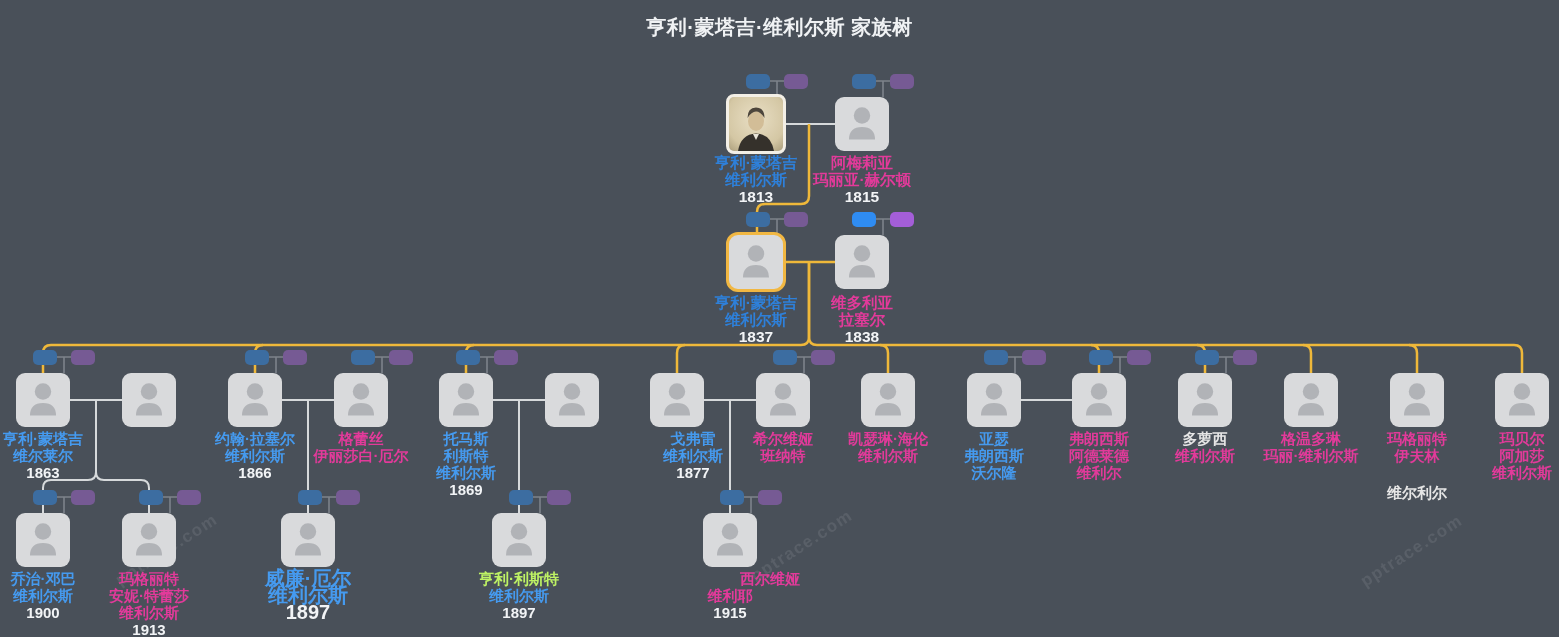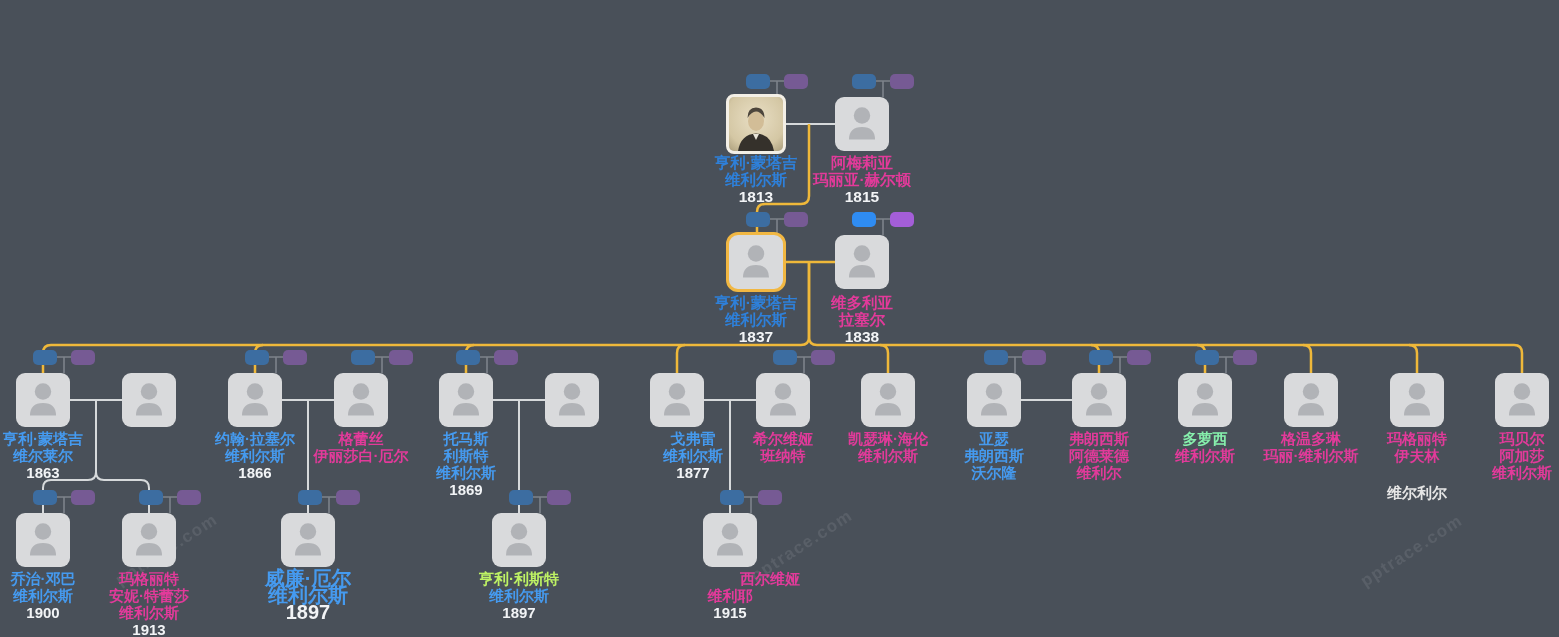--- a/index.html
+++ b/index.html
@@ -20,20 +20,21 @@
   .card.photo{border:3px solid #f3efe6;border-radius:8px;margin-left:-3px;margin-top:-3px;}
   .name{position:absolute;width:140px;text-align:center;font-weight:700;line-height:17px;}
   .name span{display:block;}
   .yr{color:#f2f4f6;}
 </style>
 </head>
 <body>
 
 <div class="canvas" style="background: rgb(73, 80, 89);">
 
+  <div class="title">亨利·蒙塔吉·维利尔斯 家族树</div>
 
   <div class="wm" id="wm1">pptrace.com</div>
   <div class="wm" id="wm2">pptrace.com</div>
   <div class="wm" id="wm3">pptrace.com</div>
 
   <svg class="lines" width="1559" height="637">
 
     <g class="gray" fill="none" stroke="#d6d9db" stroke-width="2">
       <path d="M783 124 H835" stroke="#d6d9db"></path>
       <path d="M70 400 H122 M282 400 H334 M493 400 H545 M704 400 H756 M1021 400 H1072" stroke="#d6d9db"></path>
@@ -213,21 +214,21 @@
         <span style="color: rgb(226, 58, 154);">阿德莱德</span>
         <span style="color: rgb(226, 58, 154);">维利尔</span>
       </div>
       <div class="pill" style="left: 1195px; top: 350px; background: rgb(60, 109, 161);"></div>
       <div class="pill" style="left: 1233px; top: 350px; background: rgb(118, 90, 148);"></div>
       <div class="card" style="left: 1178px; top: 373px; background: rgb(217, 218, 220);"><svg viewBox="0 0 54 54" width="54" height="54">
           <circle cx="27" cy="18.5" r="8.2" fill="#b1b3b7"></circle>
           <path d="M14 42.5 Q14 30 27 30 Q40 30 40 42.5 Z" fill="#b1b3b7"></path>
         </svg></div>
       <div class="name" style="left: 1135px; top: 430px; font-size: 15px;">
-        <span style="color: #86efac;">多萝西</span>
+        <span style="color: #e5e5e5;">多萝西</span>
         <span style="color: rgb(226, 58, 154);">维利尔斯</span>
       </div>
       <div class="card" style="left: 1284px; top: 373px; background: rgb(217, 218, 220);"><svg viewBox="0 0 54 54" width="54" height="54">
           <circle cx="27" cy="18.5" r="8.2" fill="#b1b3b7"></circle>
           <path d="M14 42.5 Q14 30 27 30 Q40 30 40 42.5 Z" fill="#b1b3b7"></path>
         </svg></div>
       <div class="name" style="left: 1241px; top: 430px; font-size: 15px;">
         <span style="color: rgb(226, 58, 154);">格温多琳</span>
         <span style="color: rgb(226, 58, 154);">玛丽·维利尔斯</span>
       </div>

